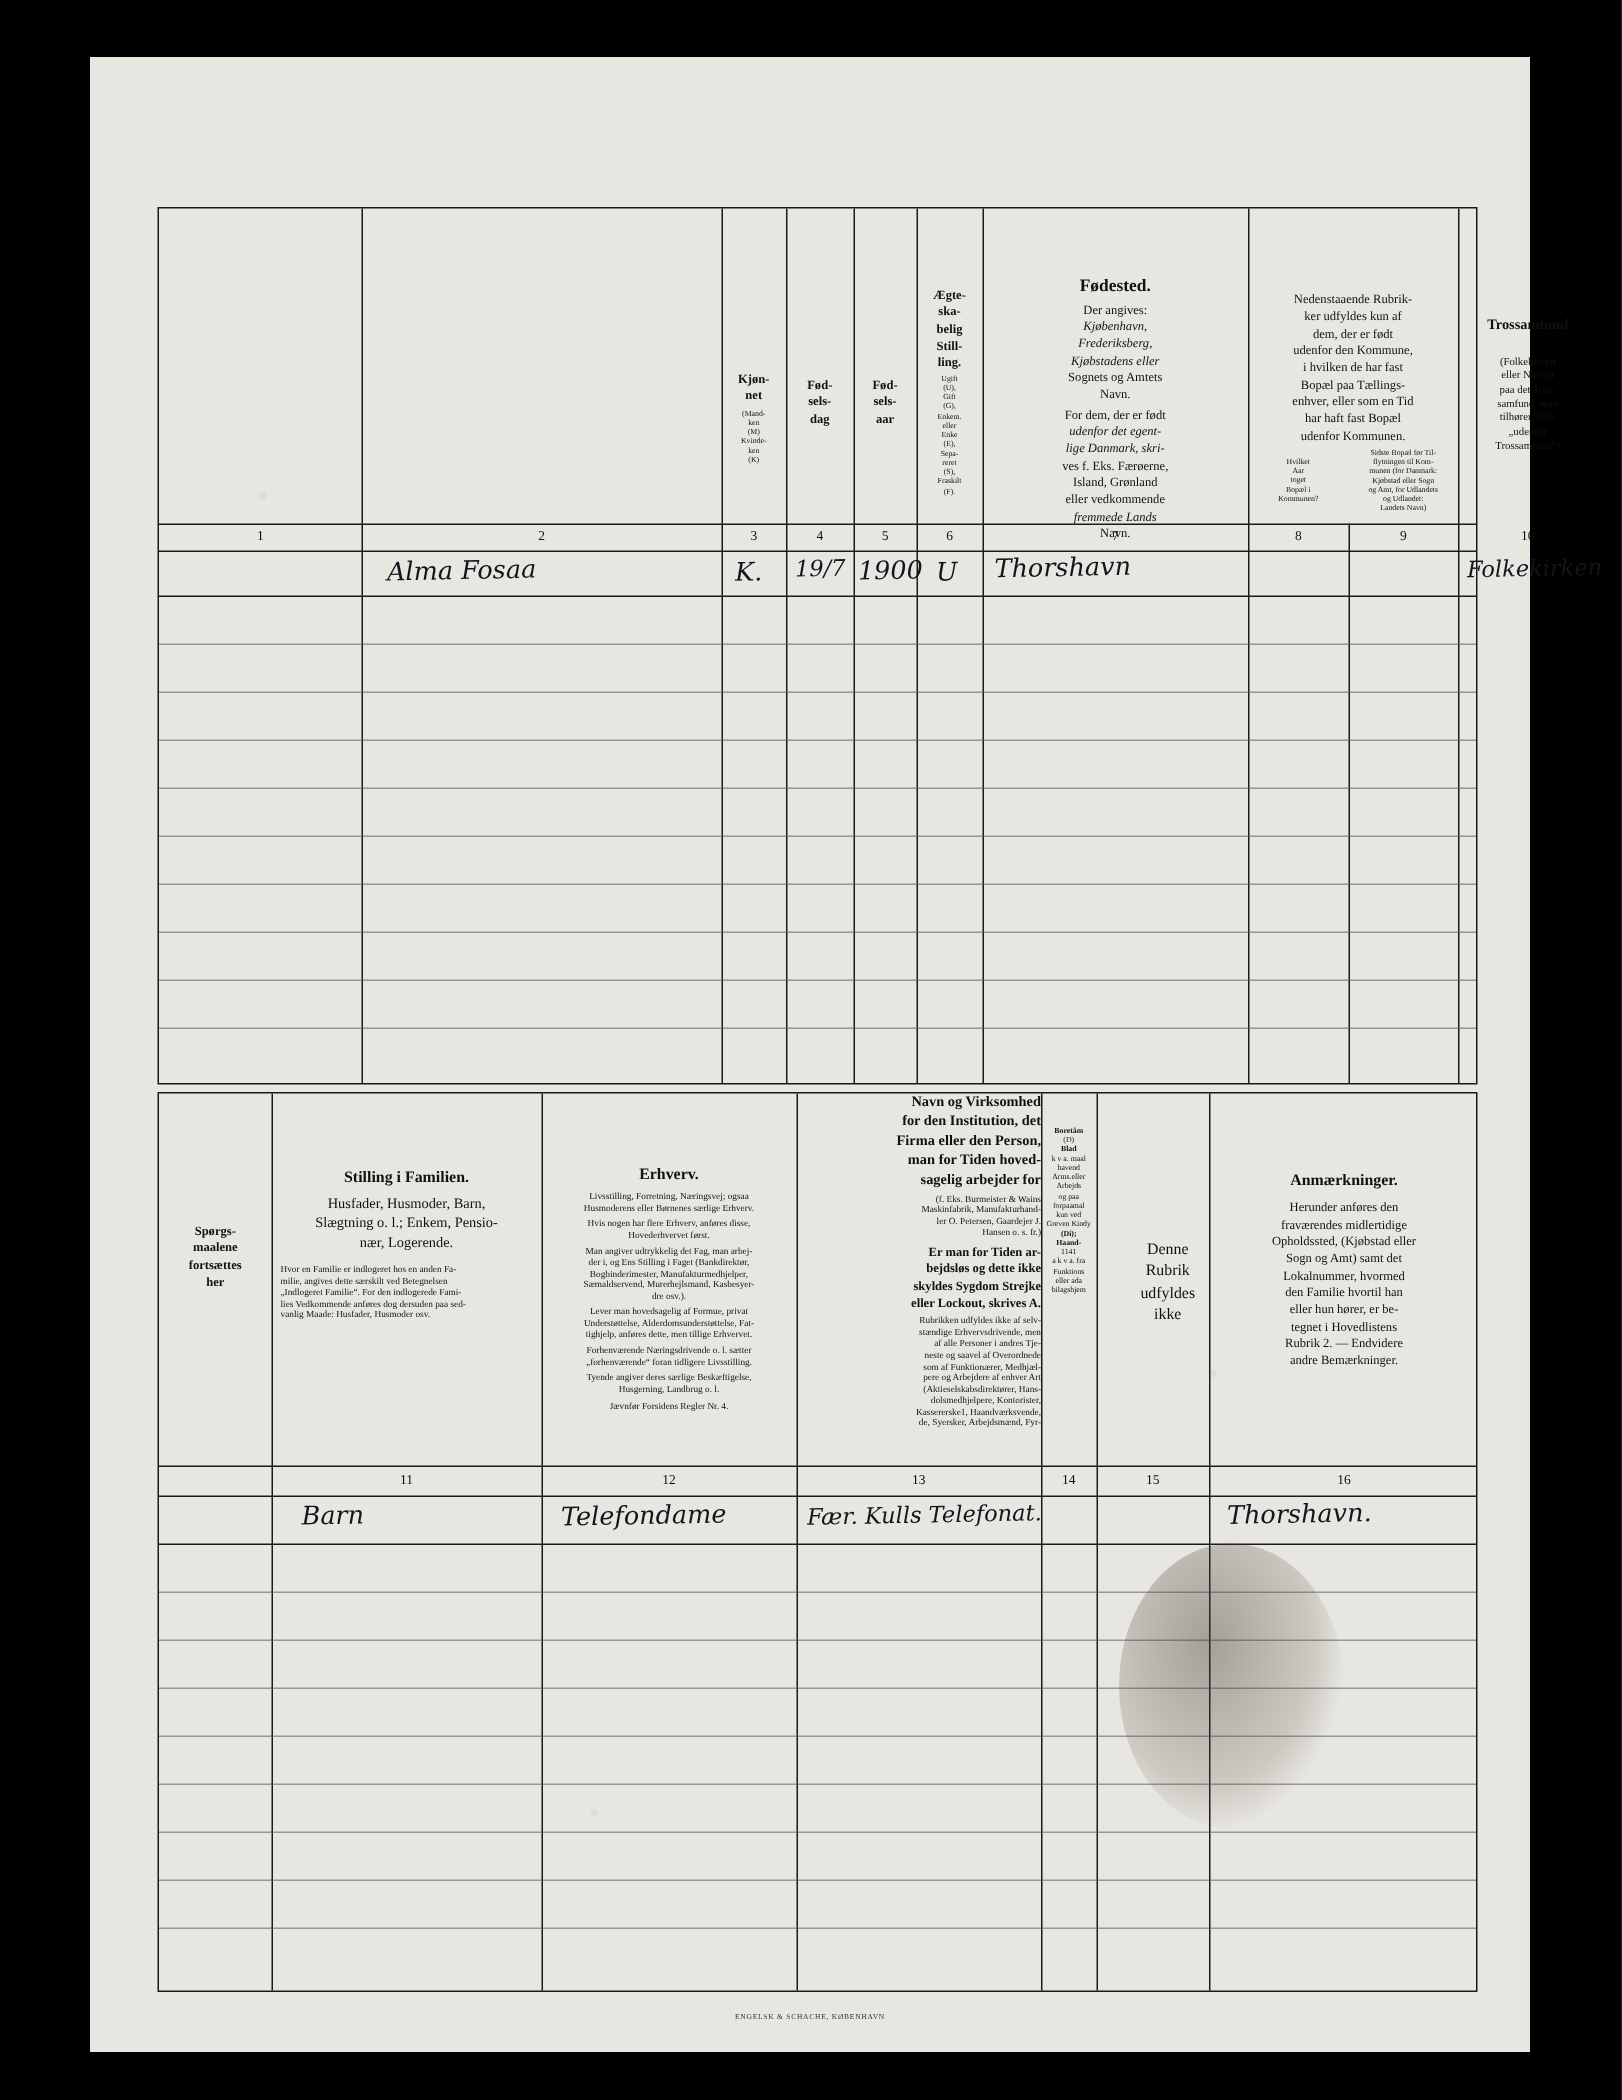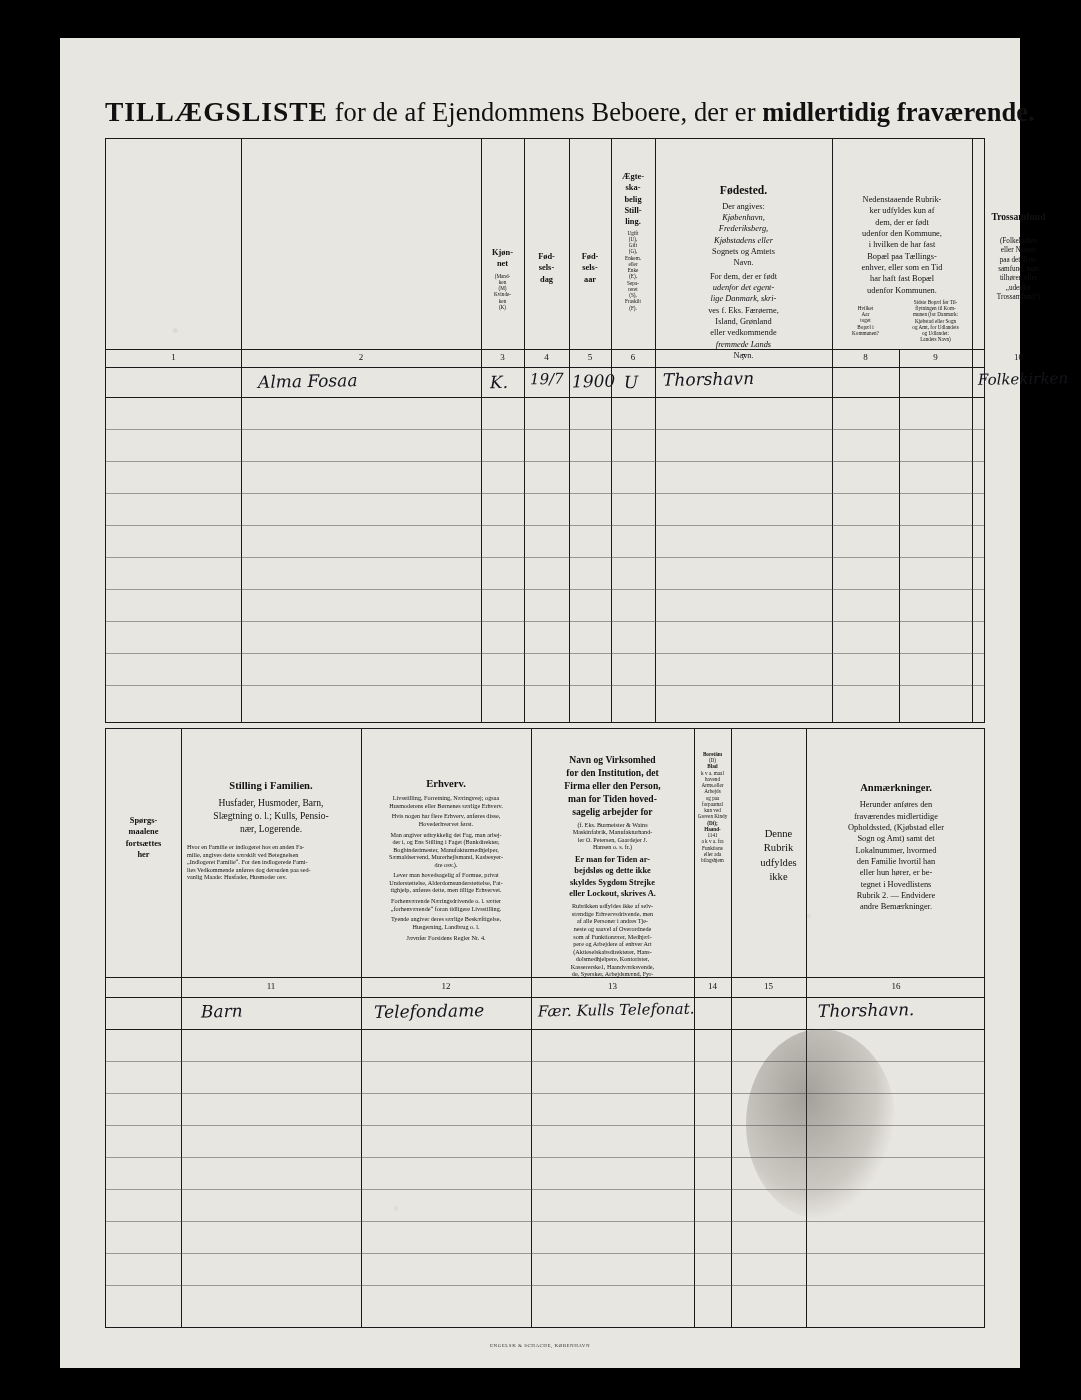--- a/index.html
+++ b/index.html
@@ -42,23 +42,20 @@
   .hw.s{font-size:15px;}
   .stain{position:absolute;border-radius:50%;background:radial-gradient(ellipse at 40% 35%, rgba(60,55,45,.40), rgba(80,72,58,.18) 55%, rgba(0,0,0,0) 72%);pointer-events:none;}
   .foot{position:absolute;left:0;right:0;text-align:center;font-size:5px;color:#333;letter-spacing:.5px;}
 </style>
 </head>
 <body>
 
 <div id="page">
   <div id="sheet">
 
-    <div class="title">
-      <span class="big">TILLÆGSLISTE</span><span class="mid"> for de af Ejendommens Beboere, der er </span><b>midlertidig fraværende.</b>
-    </div>
 
     <div class="tbl" id="t1">
 
       <div class="vline" style="left:135px"></div>
       <div class="vline" style="left:375px"></div>
       <div class="vline" style="left:418px"></div>
       <div class="vline" style="left:463px"></div>
       <div class="vline" style="left:505px"></div>
       <div class="vline" style="left:549px"></div>
       <div class="vline" style="left:726px"></div>
@@ -87,21 +84,21 @@
         <div class="s8 h-b">sels-</div>
         <div class="s8 h-b">dag</div>
       </div>
 
       <div class="cellhdr" style="left:463px;top:112px;width:42px;">
         <div class="s8 h-b">Fød-</div>
         <div class="s8 h-b">sels-</div>
         <div class="s8 h-b">aar</div>
       </div>
 
-      <div class="cellhdr" style="left:505px;top:32px;width:44px;text-align:center;">
+      <div class="cellhdr" style="left:505px;top:52px;width:44px;text-align:center;">
         <div class="s8 h-b">Ægte-</div>
         <div class="s8 h-b">ska-</div>
         <div class="s8 h-b">belig</div>
         <div class="s8 h-b">Still-</div>
         <div class="s8 h-b">ling.</div>
         <div class="xtiny" style="margin-top:2px">Ugift</div>
         <div class="xtiny">(U),</div>
         <div class="xtiny">Gift</div>
         <div class="xtiny">(G),</div>
         <div class="xtiny">Enkem.</div>
@@ -216,21 +213,21 @@
       <div class="cellhdr s8 h-b" style="left:0;top:86px;width:75px;">
         <div>Spørgs-</div>
         <div>maalene</div>
         <div>fortsættes</div>
         <div>her</div>
       </div>
 
       <div class="cellhdr" style="left:75px;top:50px;width:180px;">
         <div class="s10 h-b">Stilling i Familien.</div>
         <div class="s9" style="margin-top:4px">Husfader, Husmoder, Barn,</div>
-        <div class="s9">Slægtning o. l.; Kulls, Pensio-</div>
+        <div class="s9">Slægtning o. l.; Enkem, Pensio-</div>
         <div class="s9">nær, Logerende.</div>
         <div class="tiny" style="margin-top:7px;text-align:justify;padding:0 6px">Hvor en Familie er indlogeret hos en anden Fa-</div>
         <div class="tiny" style="text-align:justify;padding:0 6px">milie, angives dette særskilt ved Betegnelsen</div>
         <div class="tiny" style="text-align:justify;padding:0 6px">„Indlogeret Familie“.  For den indlogerede Fami-</div>
         <div class="tiny" style="text-align:justify;padding:0 6px">lies Vedkommende anføres dog dersuden paa sed-</div>
         <div class="tiny" style="text-align:justify;padding:0 6px">vanlig Maade: Husfader, Husmoder osv.</div>
       </div>
 
       <div class="cellhdr" style="left:255px;top:28px;width:170px;">
         <div class="s10 h-b" style="margin-top:20px">Erhverv.</div>
@@ -246,21 +243,21 @@
         <div class="tiny" style="margin-top:3px">Lever man hovedsagelig af Formue, privat</div>
         <div class="tiny">Understøttelse,  Alderdomsunderstøttelse, Fat-</div>
         <div class="tiny">tighjelp, anføres dette, men tillige Erhvervet.</div>
         <div class="tiny" style="margin-top:3px">Forhenværende Næringsdrivende o. l. sætter</div>
         <div class="tiny">„forhenværende“ foran tidligere Livsstilling.</div>
         <div class="tiny" style="margin-top:3px">Tyende angiver deres særlige Beskæftigelse,</div>
         <div class="tiny">Husgerning, Landbrug o. l.</div>
         <div class="tiny" style="margin-top:4px">Jævnfør Forsidens Regler Nr. 4.</div>
       </div>
 
-      <div class="cellhdr" style="left:425px;top:25px;width:163px;">
+      <div class="cellhdr" style="left:425px;top:0;width:163px;text-align:right;">
         <div class="s9 h-b">Navn  og  Virksomhed</div>
         <div class="s9 h-b">for den Institution, det</div>
         <div class="s9 h-b">Firma eller den Person,</div>
         <div class="s9 h-b">man for Tiden hoved-</div>
         <div class="s9 h-b">sagelig arbejder for</div>
         <div class="tiny" style="margin-top:2px">(f. Eks.  Burmeister  &amp;  Wains</div>
         <div class="tiny">Maskinfabrik,   Manufakturhand-</div>
         <div class="tiny">ler O. Petersen, Gaardejer J.</div>
         <div class="tiny">Hansen o. s. fr.)</div>
         <div class="s8 h-b" style="margin-top:3px">Er man for Tiden ar-</div>

